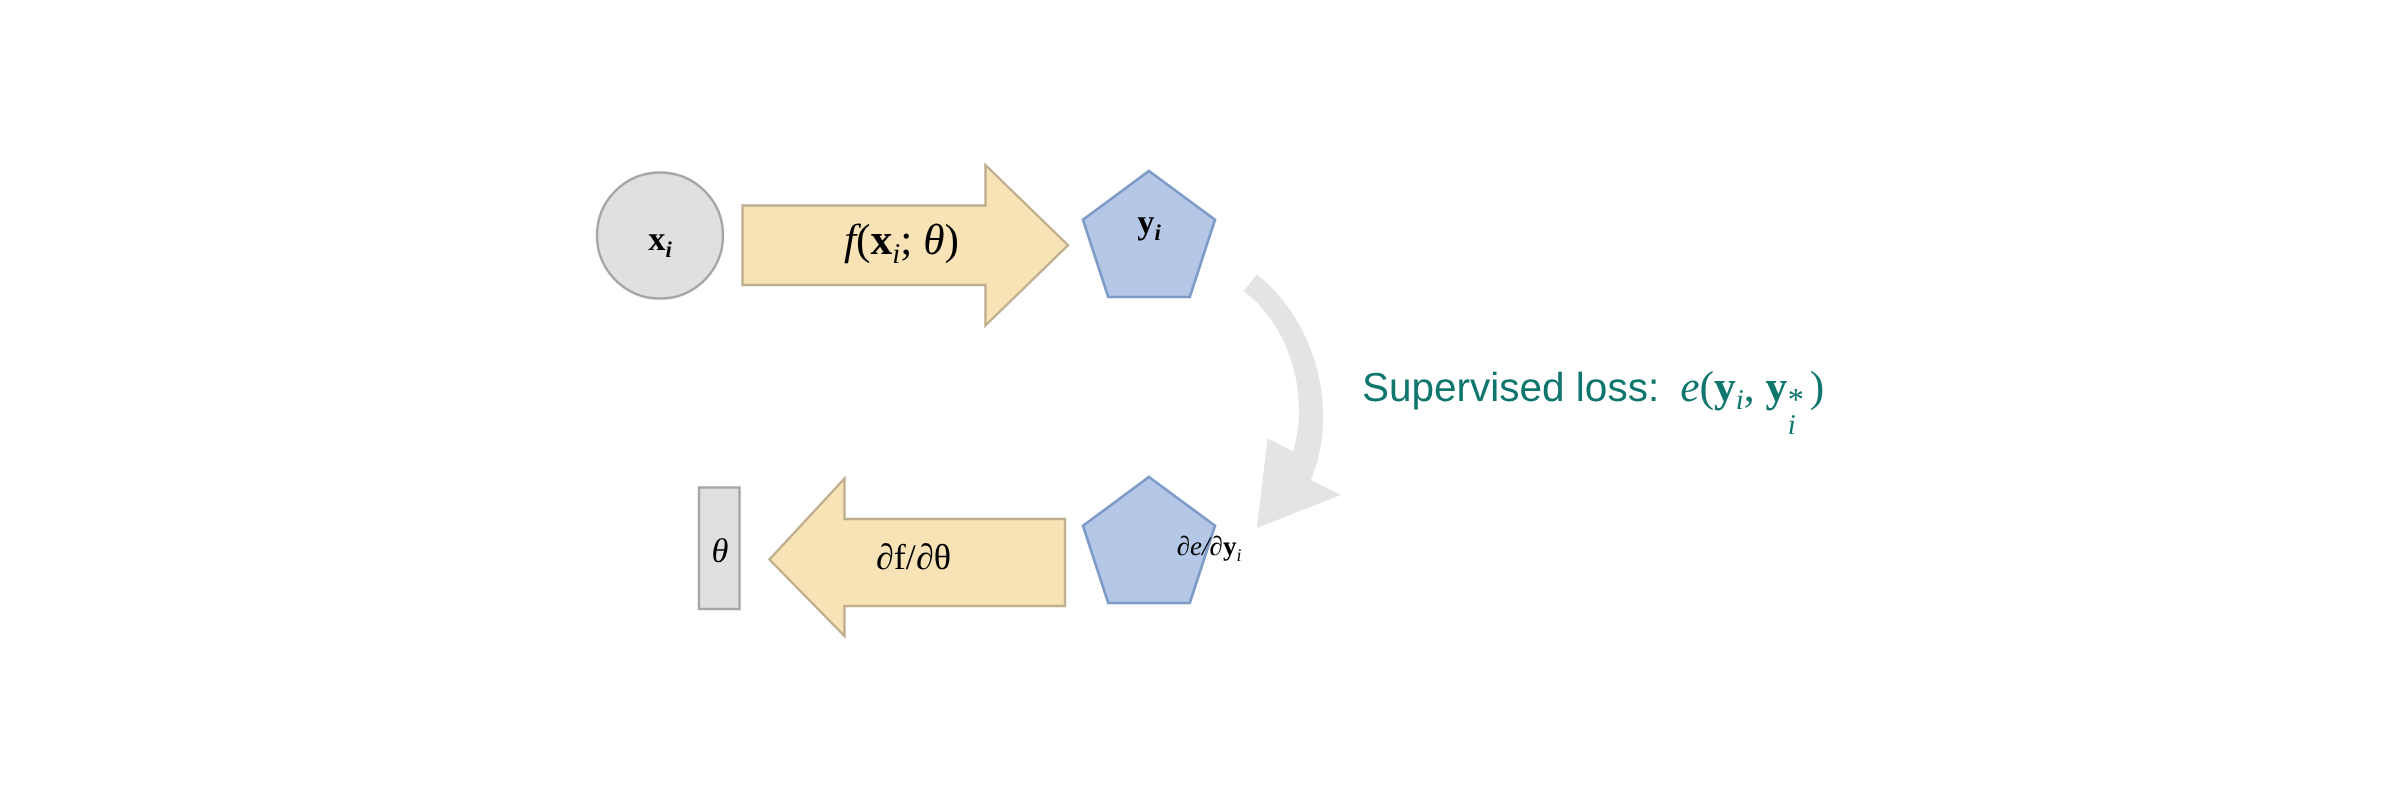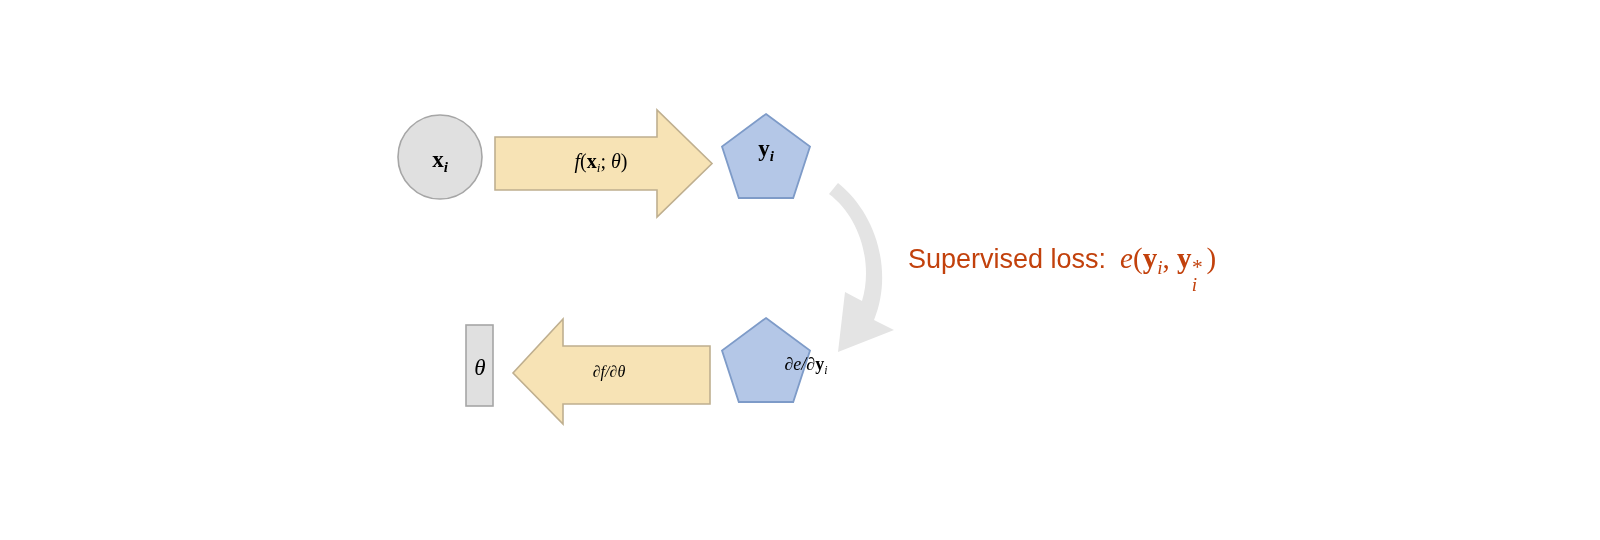--- a/index.html
+++ b/index.html
@@ -30,34 +30,34 @@
     position: absolute;
     font-family: "Liberation Serif", serif;
     color: #000000;
     white-space: nowrap;
     transform: translate(-50%, -50%);
     line-height: 1;
     pointer-events: none;
   }
   .lbl-xi      { font-size: 23px; font-weight: bold; }
   .lbl-yi      { font-size: 23px; font-weight: bold; }
-  .lbl-fx      { font-size: 20px; font-style: italic; }
+  .lbl-fx      { font-size: 29px; font-style: italic; }
   .lbl-theta   { font-size: 23px; font-style: italic; }
-  .lbl-dfdt    { font-size: 16px; font-style: italic; }
+  .lbl-dfdt    { font-size: 24px; }
   .lbl-dedy    { font-size: 18px; font-style: italic; }
   .sub         { font-size: 0.66em; vertical-align: -0.30em; font-style: italic; }
   .bold        { font-weight: bold; font-style: normal; }
   .upr         { font-style: normal; }
   #loss-label {
     position: absolute;
     left: 908px;
     top: 243px;
     font-family: "Liberation Sans", sans-serif;
     font-size: 27px;
-    color: #c2410c;
+    color: #0f766e;
     white-space: nowrap;
     line-height: 1.1;
   }
   #loss-label .formula {
     font-family: "Liberation Serif", serif;
     font-style: italic;
     font-size: 29px;
     margin-left: 14px;
   }
   #loss-label .stack {

